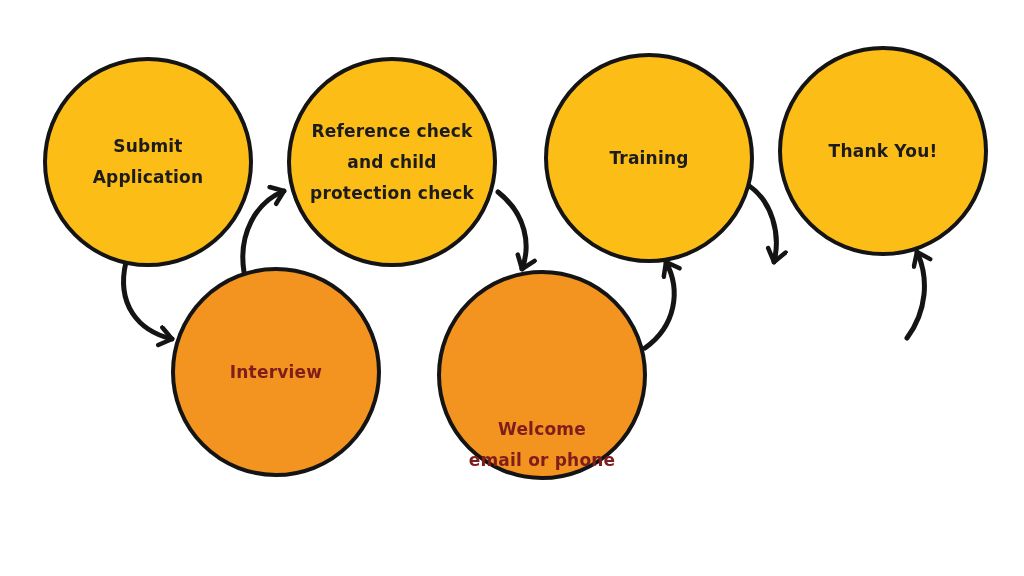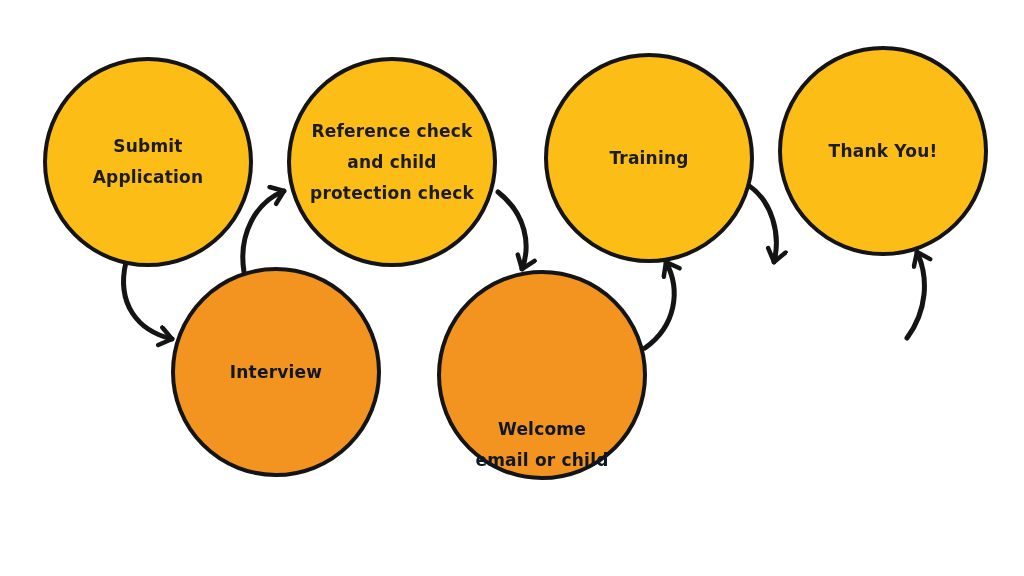--- a/index.html
+++ b/index.html
@@ -39,21 +39,21 @@
     font-size: 17px;
     line-height: 31px;
     letter-spacing: 0.2px;
   }
   .node--yellow {
     background: #FCBD17;
     color: #1C1C1C;
   }
   .node--orange {
     background: #F2941F;
-    color: #0f172a;
+    color: #7f1d1d;
   }
   .node span { display: block; }
 
   
   #node-submit        { left: 43px;  top: 57px;  }
   #node-reference     { left: 287px; top: 57px;  }
   #node-training      { left: 544px; top: 53px;  }
   #node-thankyou      { left: 778px; top: 46px;  }
   #node-interview     { left: 171px; top: 267px; }
   #node-welcome       { left: 437px; top: 270px; justify-content: flex-end; }
@@ -98,17 +98,17 @@
   <div class="node node--yellow" id="node-thankyou">
     <span>Thank You!</span>
   </div>
 
   <div class="node node--orange" id="node-interview">
     <span>Interview</span>
   </div>
 
   <div class="node node--orange" id="node-welcome">
     <span>Welcome</span>
-    <span>email or child</span>
+    <span>email or phone</span>
   </div>
 
 
 </div>
 
 </body></html>

